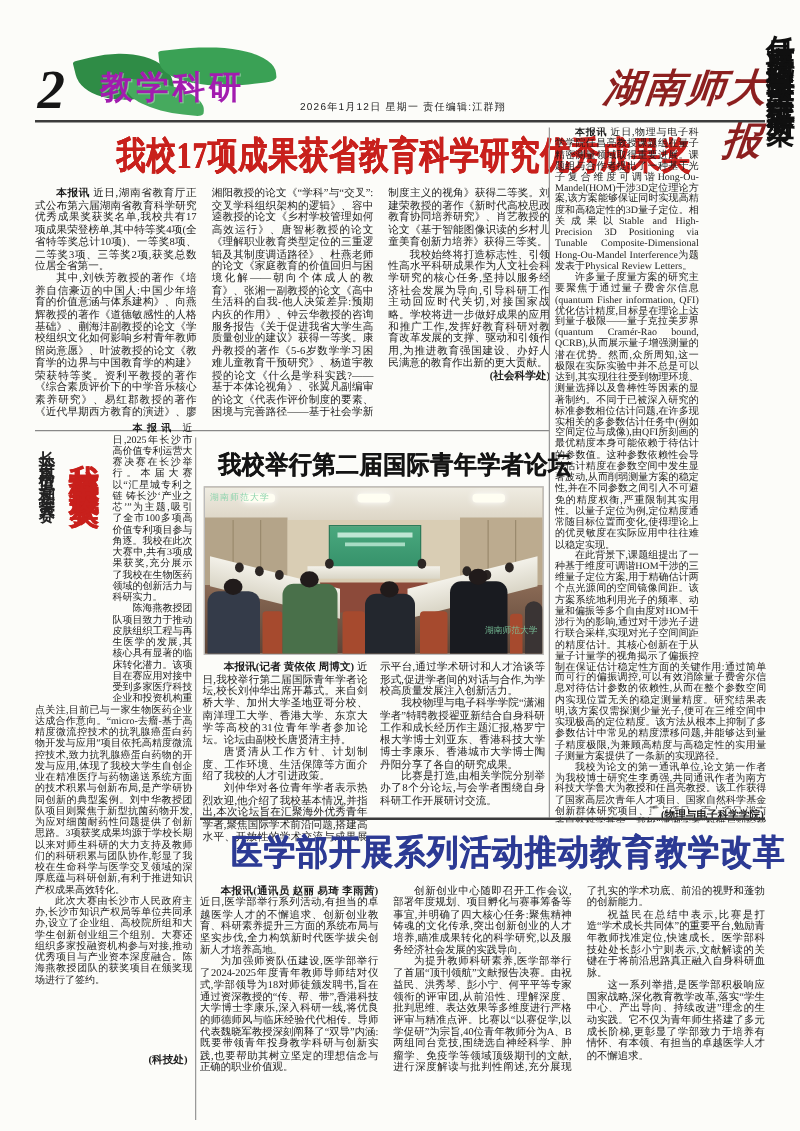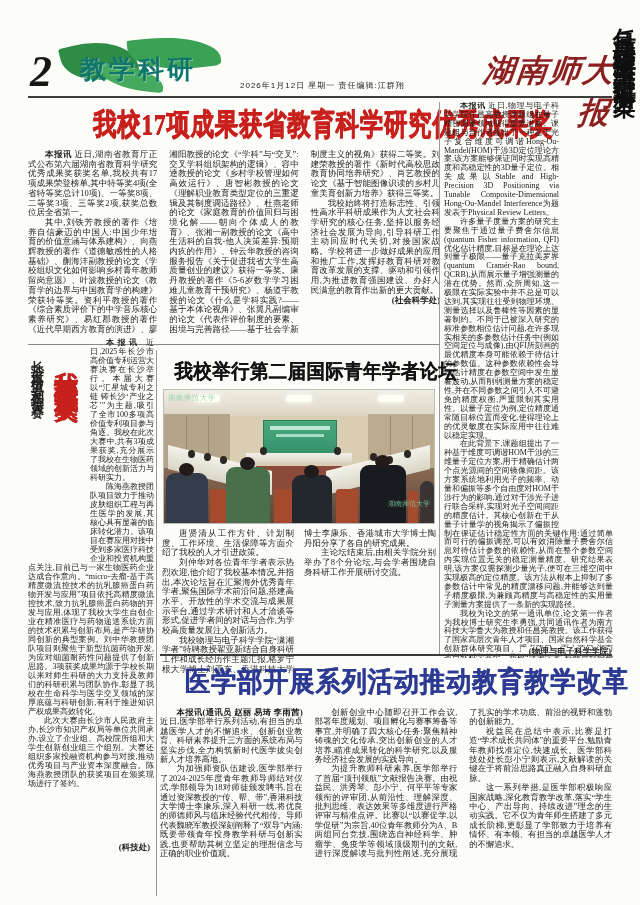--- a/index.html
+++ b/index.html
@@ -7,21 +7,21 @@
           font-family:"Liberation Serif","DejaVu Serif",serif; color:#1c1c1c; overflow:hidden; }
   .abs { position:absolute; }
 
   
   .pagenum { left:30px; top:46px; font-size:44px; font-weight:bold; font-style:italic; color:#161616; }
   .leaf { position:absolute; background:#39984f; border-radius:4% 80% 10% 75%; }
   .leaf.l1 { left:62px; top:40px; width:74px; height:42px; transform:rotate(-14deg); background:#2f8c46;}
   .leaf.l2 { left:128px; top:36px; width:92px; height:34px; transform:rotate(-6deg); background:#3aa155;}
   .leaf.l3 { left:100px; top:66px; width:64px; height:24px; transform:rotate(6deg); background:#46aa5e;}
   .section-name { left:80px; top:52px; font-size:26px; font-weight:bold; letter-spacing:3px;
-                  color:#0f766e; z-index:3; text-shadow:1px 1px 0 rgba(255,255,255,.35); }
+                  color:#a21caf; z-index:3; text-shadow:1px 1px 0 rgba(255,255,255,.35); }
   .date-line { left:240px; top:80px; font-size:8px; color:#222; font-family:"Liberation Sans",sans-serif; letter-spacing:1px; z-index:3;}
   .paper-name { left:455px; top:50px; width:158px; text-align:right; font-size:31px; font-weight:bold;
                 font-style:italic; color:#8c1f1f; letter-spacing:2px; transform:skewX(-6deg); }
   .header-rule { left:28px; top:96px; width:584px; height:2px; background:#3c3c3c; }
 
   
   .btxt p { margin:0; text-indent:2em; }
   .btxt { text-align:justify; }
   .lead { font-weight:bold; }
   .sign { text-align:right; text-indent:0 !important; font-weight:bold; }
@@ -197,24 +197,25 @@
       <div class="ph-person" style="left:128px;width:40px;height:48px;background:#23272e;"></div>
       <div class="ph-head" style="left:140px;bottom:45px;"></div>
       <div class="ph-person" style="left:196px;width:46px;height:58px;background:#191b20;"></div>
       <div class="ph-head" style="left:211px;bottom:55px;"></div>
       <div class="ph-person" style="left:256px;width:14px;height:42px;background:#3a3434;"></div>
       <div class="ph-wm-top">湖南师范大学</div>
       <div class="ph-wm-bot">湖南师范大学</div>
     </div>
 
     <div class="forum-text btxt">
+      <p><span class="lead">本报讯(记者 黄依依 周博文)</span> <span>近日,我校举行第二届国际青年学者论坛,校长刘仲华出席开幕式。来自剑桥大学、加州大学圣地亚哥分校、南洋理工大学、香港大学、东京大学等高校的31位青年学者参加论坛。论坛由副校长唐贤清主持。</span></p>
       <p>唐贤清从工作方针、计划制度、工作环境、生活保障等方面介绍了我校的人才引进政策。</p>
       <p>刘仲华对各位青年学者表示热烈欢迎,他介绍了我校基本情况,并指出,本次论坛旨在汇聚海外优秀青年学者,聚焦国际学术前沿问题,搭建高水平、开放性的学术交流与成果展示平台,通过学术研讨和人才洽谈等形式,促进学者间的对话与合作,为学校高质量发展注入创新活力。</p>
       <p>我校物理与电子科学学院“潇湘学者”特聘教授翟亚新结合自身科研工作和成长经历作主题汇报,格罗宁根大学博士刘亚东、香港科技大学博士李康乐、香港城市大学博士陶丹阳分享了各自的研究成果。</p>
-      <p>主论坛结束后,由相关学院分别举办了8个分论坛,与会学者围绕自身科研工作开展研讨交流。</p>
+      <p>比赛是打造,由相关学院分别举办了8个分论坛,与会学者围绕自身科研工作开展研讨交流。</p>
     </div>
   </div>
 
   <div class="abs medical">
     <div class="med-headline">
       <span>医学部开展系列活动推动教育教学改革</span>
     </div>
     <div class="med-text btxt">
       <p><span class="lead">本报讯(通讯员 赵丽 易琦 李雨茜)</span> <span>近日,医学部举行系列活动,有担当的卓越医学人才的不懈追求、创新创业教育、科研素养提升三方面的系统布局与坚实步伐,全力构筑新时代医学拔尖创新人才培养高地。</span></p>
       <p>为加强师资队伍建设,医学部举行了2024-2025年度青年教师导师结对仪式,学部领导为18对师徒颁发聘书,旨在通过资深教授的“传、帮、带”,香港科技大学博士李康乐,深入科研一线,将优良的师德师风与临床经验代代相传。导师代表魏晓军教授深刻阐释了“双导”内涵:既要带领青年投身教学科研与创新实践,也要帮助其树立坚定的理想信念与正确的职业价值观。</p>

